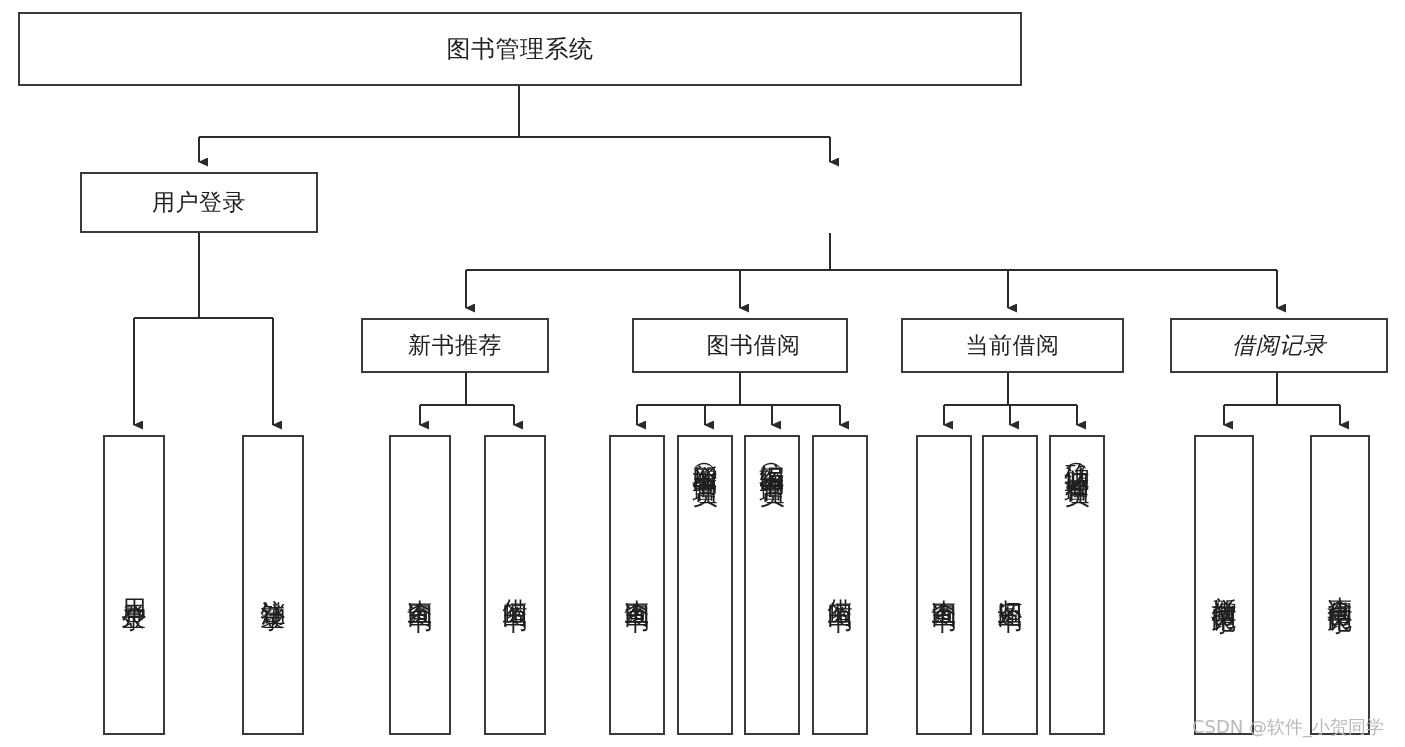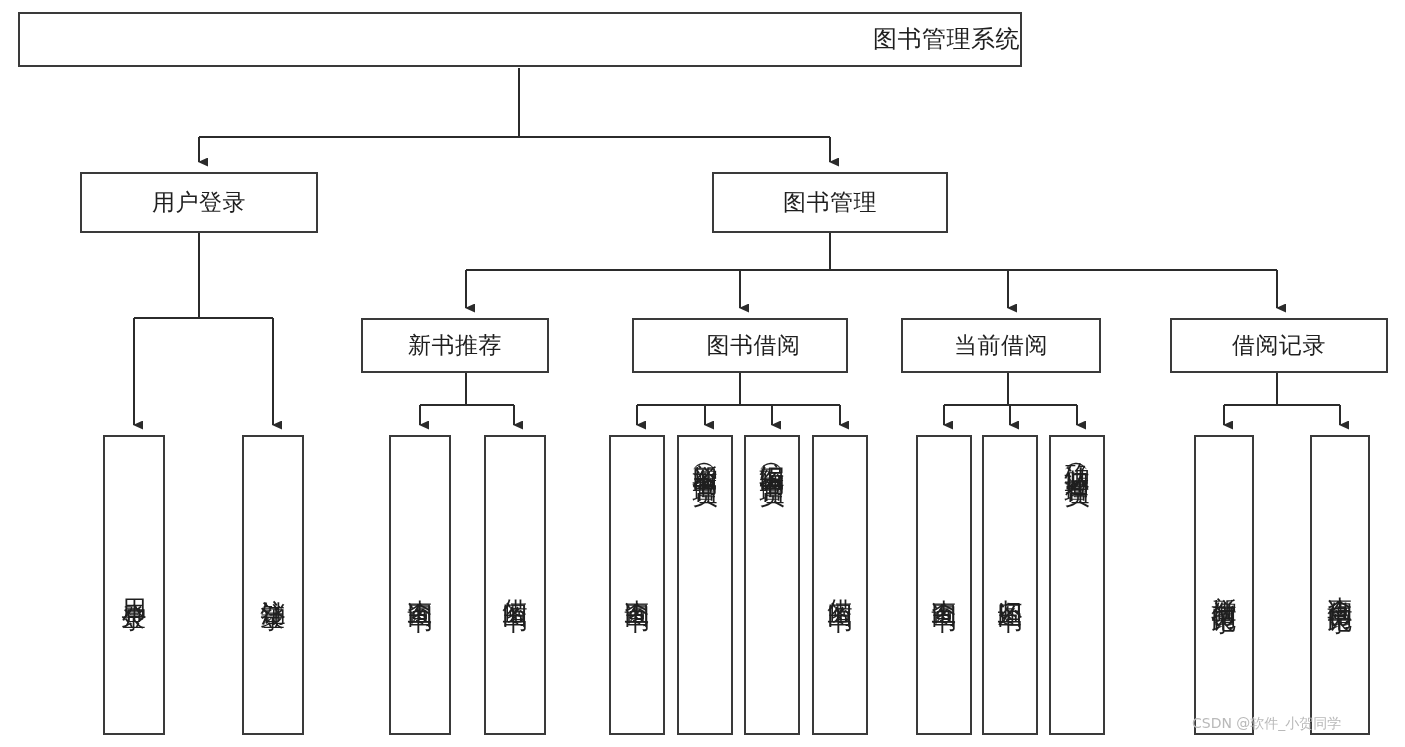--- a/index.html
+++ b/index.html
@@ -66,21 +66,21 @@
     white-space: nowrap;
   }
   .node.vert.centered {
     align-items: center;
     padding-top: 0;
   }
   .watermark {
     position: absolute;
     left: 1192px;
     top: 715px;
-    font-size: 14px;
+    font-size: 18px;
     color: #b9b9b9;
     white-space: nowrap;
     z-index: 5;
     font-family: "DejaVu Sans", "Liberation Sans", sans-serif;
   }
 </style>
 </head>
 <body>
 
 <div id="diagram-root">
@@ -128,45 +128,42 @@
       <path d="M 1010 405 L 1010 425" marker-end="url(#arrowhead)"></path>
       <path d="M 1077 405 L 1077 425" marker-end="url(#arrowhead)"></path>
 
       <path d="M 1277 373 L 1277 405"></path>
       <path d="M 1224 405 L 1340 405"></path>
       <path d="M 1224 405 L 1224 425" marker-end="url(#arrowhead)"></path>
       <path d="M 1340 405 L 1340 425" marker-end="url(#arrowhead)"></path>
     </g>
   </svg>
 
-  <div class="node horiz root" style="left:18px; top:12px; width:1004px; height:55px;justify-content:flex-end;">
+  <div class="node horiz root" style="left:18px; top:12px; width:1004px; height:74px;">
     <span class="node-label">图书管理系统</span>
   </div>
 
   <div class="node horiz" style="left:80px; top:172px; width:238px; height:61px;">
     <span class="node-label">用户登录</span>
   </div>
 
-  <div class="node horiz" style="left:712px; top:172px; width:236px; height:61px;">
-    <span class="node-label">图书管理</span>
-  </div>
 
   <div class="node horiz" style="left:361px; top:318px; width:188px; height:55px;">
     <span class="node-label">新书推荐</span>
   </div>
 
   <div class="node horiz" style="left:632px; top:318px; width:216px; height:55px;padding-left:27px;">
     <span class="node-label">图书借阅</span>
   </div>
 
-  <div class="node horiz" style="left:901px; top:318px; width:200px; height:55px;">
+  <div class="node horiz" style="left:901px; top:318px; width:223px; height:55px;">
     <span class="node-label">当前借阅</span>
   </div>
 
-  <div class="node horiz" style="left:1170px; top:318px; width:218px; height:55px;">
+  <div class="node horiz" style="left:1170px; top:318px; width:218px; height:55px;font-style:italic;">
     <span class="node-label">借阅记录</span>
   </div>
 
   <div class="node vert centered" style="left:103px; top:435px; width:62px; height:300px;">
     <span class="node-label">用户登录</span>
   </div>
 
   <div class="node vert centered" style="left:242px; top:435px; width:62px; height:300px;">
     <span class="node-label">注销登录</span>
   </div>

